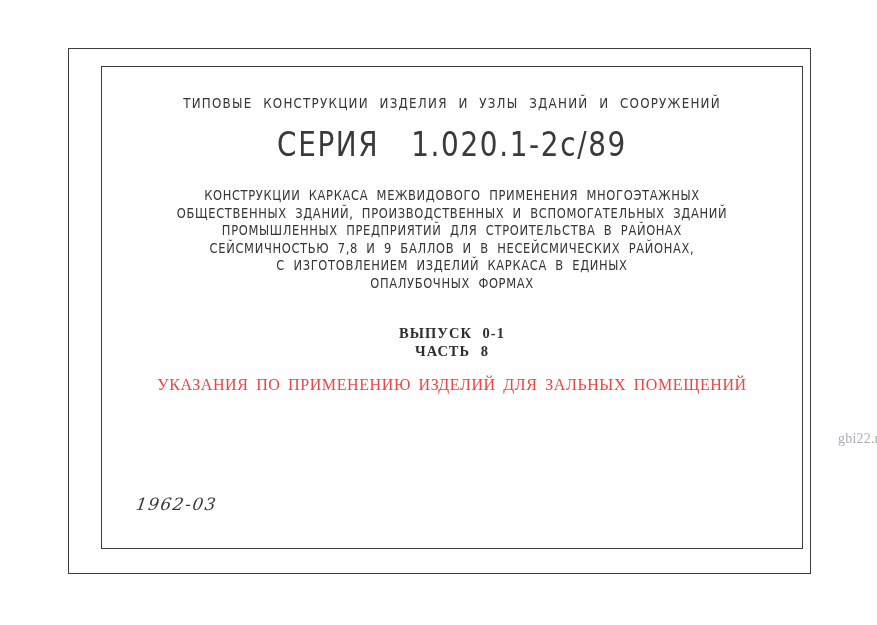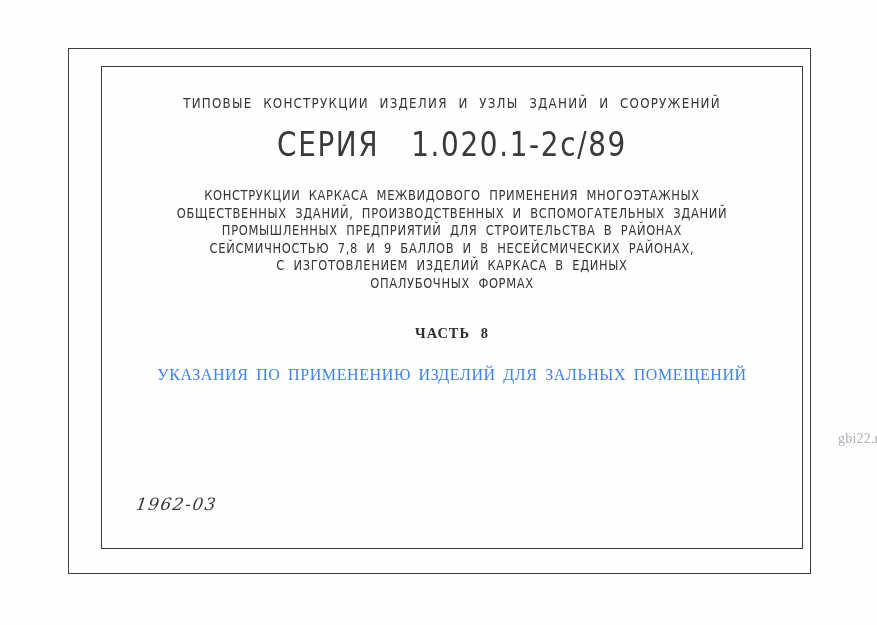--- a/index.html
+++ b/index.html
@@ -81,24 +81,24 @@
     font-family: "Liberation Serif", "DejaVu Serif", serif;
     font-size: 14.5px;
     font-weight: bold;
     line-height: 18px;
     letter-spacing: 1px;
     word-spacing: 6px;
   }
 
   .application-note {
     position: absolute;
-    left: 101px; top: 366px;
+    left: 101px; top: 376px;
     width: 702px;
     text-align: center;
-    color: #3b82f6;
+    color: #ef4444;
     font-family: "Liberation Serif", "DejaVu Serif", serif;
     font-size: 16px;
     font-weight: 500;
     letter-spacing: 0.6px;
     word-spacing: 3px;
     white-space: nowrap;
   }
 
   .date-stamp {
     position: absolute;
@@ -135,20 +135,21 @@
   <div class="description">
     <div>КОНСТРУКЦИИ КАРКАСА МЕЖВИДОВОГО ПРИМЕНЕНИЯ МНОГОЭТАЖНЫХ</div>
     <div>ОБЩЕСТВЕННЫХ ЗДАНИЙ, ПРОИЗВОДСТВЕННЫХ И ВСПОМОГАТЕЛЬНЫХ ЗДАНИЙ</div>
     <div>ПРОМЫШЛЕННЫХ ПРЕДПРИЯТИЙ ДЛЯ СТРОИТЕЛЬСТВА В РАЙОНАХ</div>
     <div>СЕЙСМИЧНОСТЬЮ 7,8 И 9 БАЛЛОВ И В НЕСЕЙСМИЧЕСКИХ РАЙОНАХ,</div>
     <div>С ИЗГОТОВЛЕНИЕМ ИЗДЕЛИЙ КАРКАСА В ЕДИНЫХ</div>
     <div>ОПАЛУБОЧНЫХ ФОРМАХ</div>
   </div>
 
   <div class="issue-block">
+    <div>ВЫПУСК 0-1</div>
     <div>ЧАСТЬ 8</div>
   </div>
 
   <div class="application-note">УКАЗАНИЯ ПО ПРИМЕНЕНИЮ ИЗДЕЛИЙ ДЛЯ ЗАЛЬНЫХ ПОМЕЩЕНИЙ</div>
 
   <div class="date-stamp">1962-03</div>
 
   <div class="watermark">gbi22.ru</div>
 
 </div>

